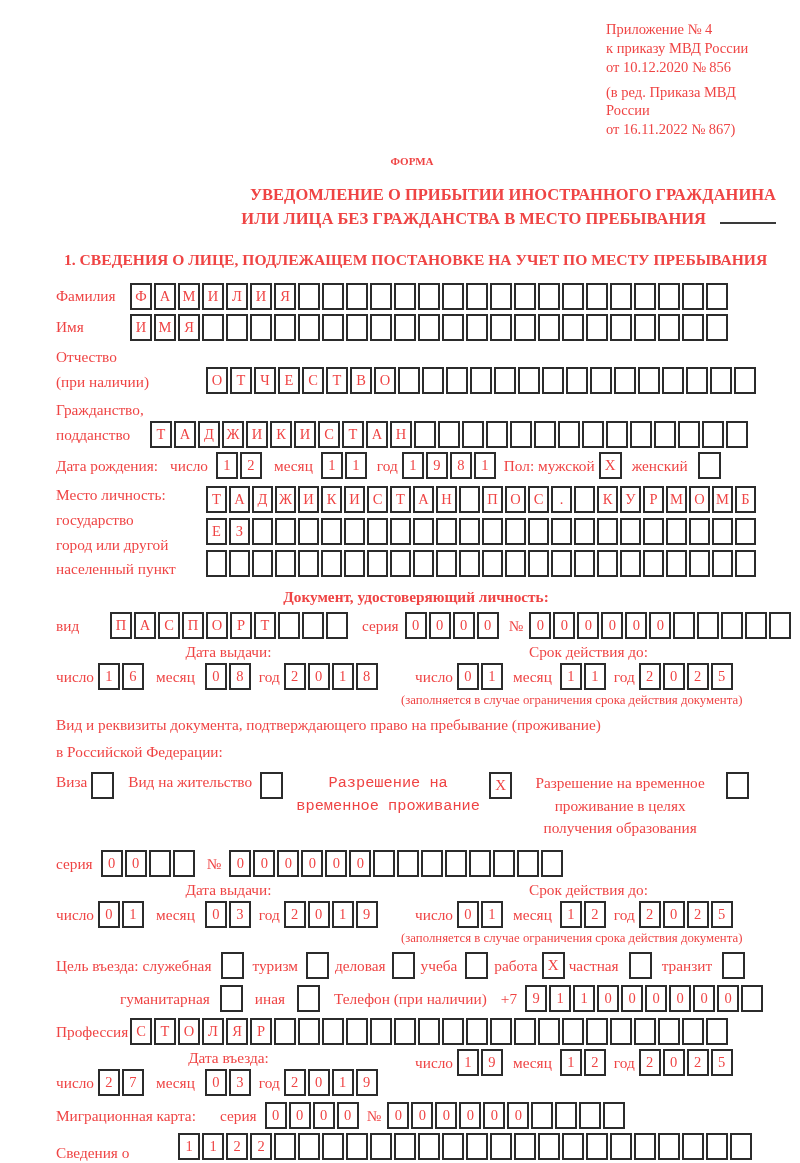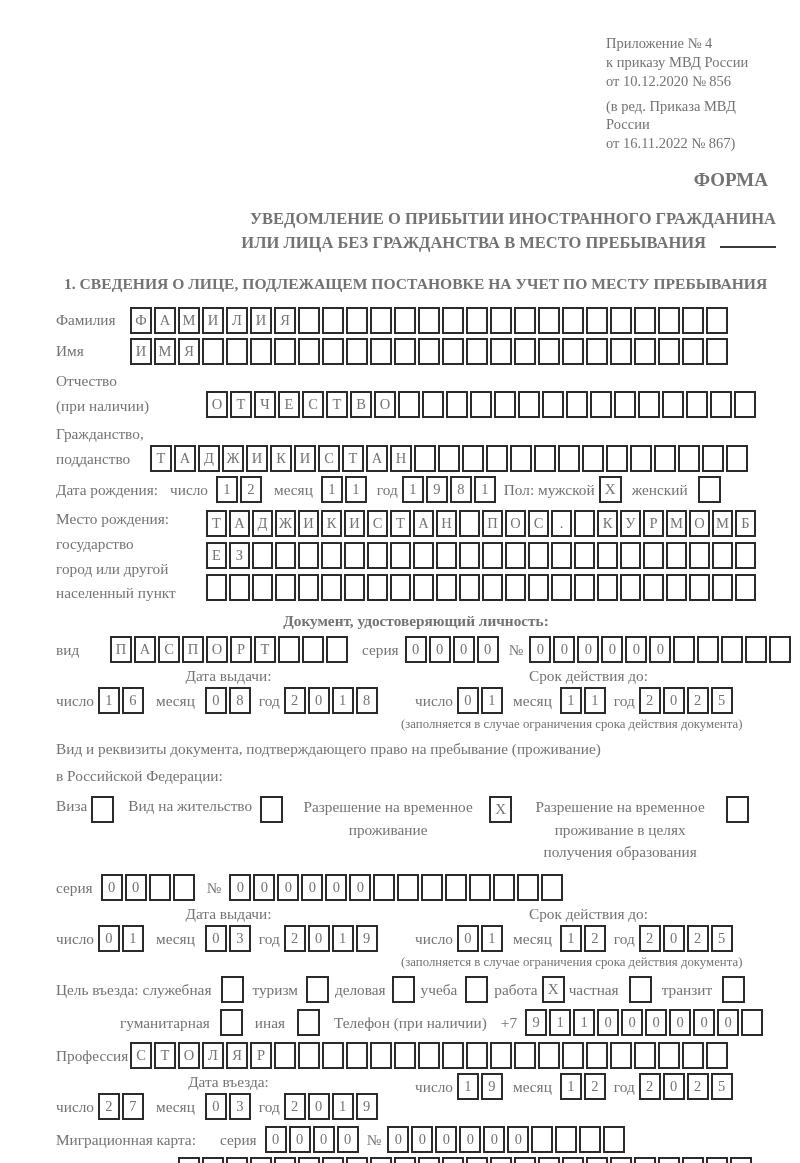--- a/index.html
+++ b/index.html
@@ -1,24 +1,24 @@
 <!DOCTYPE html>
 <html><head>
 <meta charset="utf-8">
 <style>
   html,body { margin:0; padding:0; background:#fff; }
   .page {
     position:relative; width:800px; height:1163px; box-sizing:border-box;
-    background:#fff; color:#737373; overflow:hidden;
+    background:#fff; color:#ef4444; overflow:hidden;
     font-family:"Liberation Serif", serif;
-    padding:34px 24px 14px 56px;
+    padding:20px 24px 14px 56px;
   }
   .hdr { margin-left:auto; width:170px; font-size:14.5px; line-height:1.3; }
   .hdr .rev { margin-top:6px; }
-  .forma { text-align:right; font-weight:bold; font-size:19px; margin-top:16px; padding-right:8px; }
+  .forma { text-align:center; font-weight:bold; font-size:11px; margin-top:16px; padding-right:8px; }
   .title { text-align:right; font-weight:bold; font-size:16.5px; line-height:1.45; margin-top:16px; }
   .uline { display:inline-block; width:56px; border-bottom:2px solid #3a3a3a; margin-left:14px; }
   .sec { font-weight:bold; font-size:15.6px; margin-top:20px; margin-left:8px; }
   .form-body { margin-top:14px; }
   .row { display:flex; align-items:center; margin-bottom:4px; }
   .row.top { align-items:flex-end; }
   .lbl { font-size:15.3px; flex:none; line-height:1.3; }
   .lblcol { flex:none; font-size:15.3px; line-height:1.62; }
   .w74 { width:74px; } .w150 { width:150px; } .w94 { width:94px; } .w122 { width:122px; }
   .cells { display:flex; flex:none; }
@@ -39,21 +39,21 @@
   .d-left { width:345px; flex:none; }
   .d-right { flex:1; }
   .d-title { text-align:center; font-size:15.3px; margin-bottom:2px; }
   .d-line { display:flex; align-items:center; }
   .d-note { font-size:12.8px; text-align:left; margin-top:3px; }
   .intro { font-size:15.3px; line-height:1.75; margin-top:4px; }
   .permits { display:flex; align-items:flex-start; margin:6px 0 10px; }
   .p-item { display:flex; align-items:flex-start; flex:none; }
   .p-item .checkbox { margin-left:8px; }
   .p-multi { flex:none; text-align:center; font-size:15.3px; line-height:1.5; }
-  .w190 { width:186px; } .w200 { width:196px; }
+  .w190 { width:186px;font-family:Liberation Mono, monospace; } .w200 { width:196px; }
 </style>
 </head>
 <body>
 
 <div class="page">
 
   <div class="hdr">
     <div>Приложение № 4</div>
     <div>к приказу МВД России</div>
     <div>от 10.12.2020 № 856</div>
@@ -220,21 +220,21 @@
           <span class="cell">1</span>
         </span>
       <span class="lbl ml6">Пол: мужской</span>
       <span class="checkbox ml4">X</span>
       <span class="lbl ml10">женский</span>
       <span class="checkbox ml10"></span>
     </div>
 
     <div class="row top">
       <span class="lblcol w150">
-        <div>Место рождения:</div>
+        <div>Место личность:</div>
         <div>государство</div>
         <div>город или другой</div>
         <div>населенный пункт</div>
       </span>
       <span class="stack">
         <span class="cells small">
             <span class="cell">Т</span>
             <span class="cell">А</span>
             <span class="cell">Д</span>
             <span class="cell">Ж</span>

